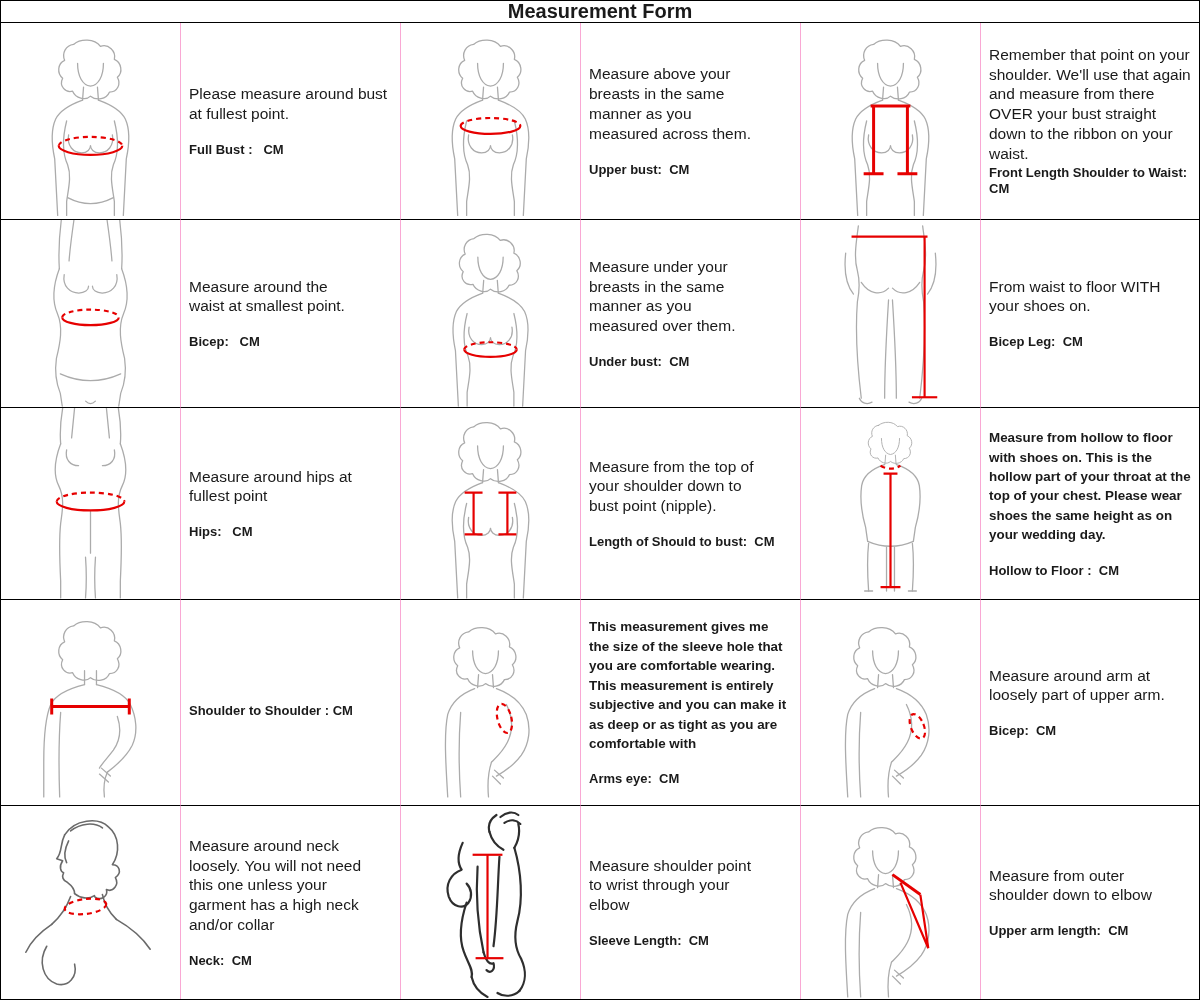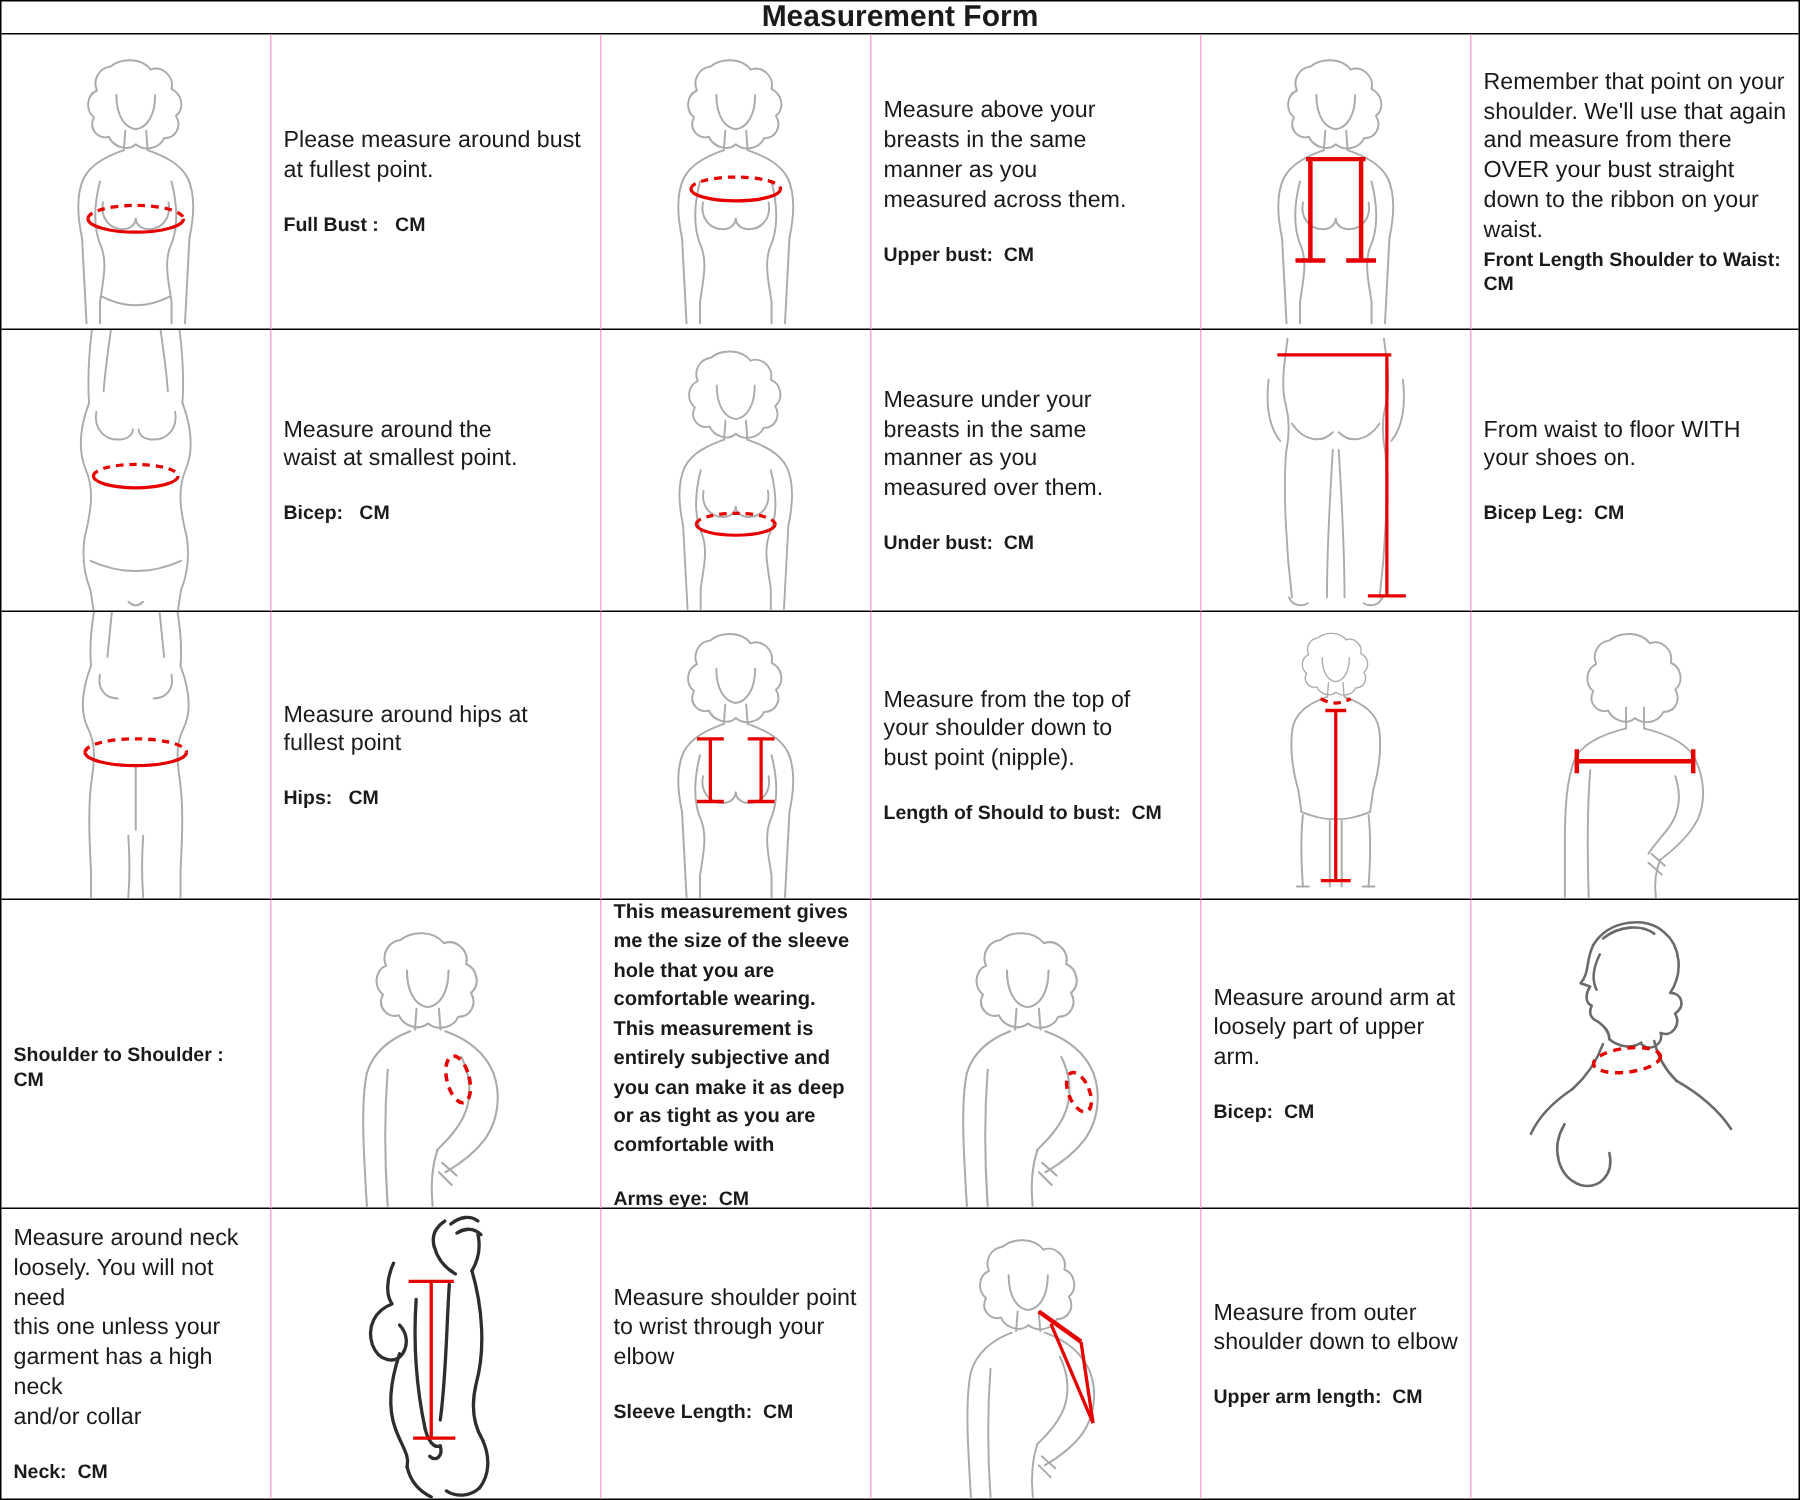--- a/index.html
+++ b/index.html
@@ -201,20 +201,24 @@
           <path d="M96,57 C108,61 117,67 119,78 C121,92 119,106 115,120 L113,134"></path>
           <path d="M67,134 Q90,144 113,134"></path>
           <path d="M68,136 C66,154 67,170 68,184 M86,140 C86,156 86,170 86,184 M94,140 C94,156 94,170 94,184 M112,136 C114,154 113,170 112,184"></path>
           <path d="M64,184 L72,184 M108,184 L116,184"></path>
         </g>
         <path class="rd dash" d="M80,58 Q90,64 100,58"></path>
         <path class="rd" d="M90,66 L90,180"></path>
         <path class="rd" d="M83,66 L97,66 M80,180 L100,180"></path>
       </svg>
     </div>
+    <div class="cell text">
+      <div class="desc small">Measure from hollow to floor with shoes on. This is the hollow part of your throat at the top of your chest. Please wear shoes the same height as on your wedding day.</div>
+      <div class="label">Hollow to Floor :  CM</div>
+    </div>
 
     <div class="cell fig">
       <svg viewBox="0 0 180 192">
         <use href="#p-hair"></use>
         <g class="sk">
           <path d="M84,64 L84,78 M96,64 L96,78"></path>
           <path d="M84,78 C68,82 55,88 50,98 C44,112 43,132 43,155 L43,191"></path>
           <path d="M60,106 C58,132 58,162 59,191"></path>
           <path d="M96,78 C112,82 125,88 130,98 C136,110 138,126 132,139 C126,151 115,160 107,166"></path>
           <path d="M117,110 C121,122 120,134 113,144 C107,152 101,158 99,162"></path>

